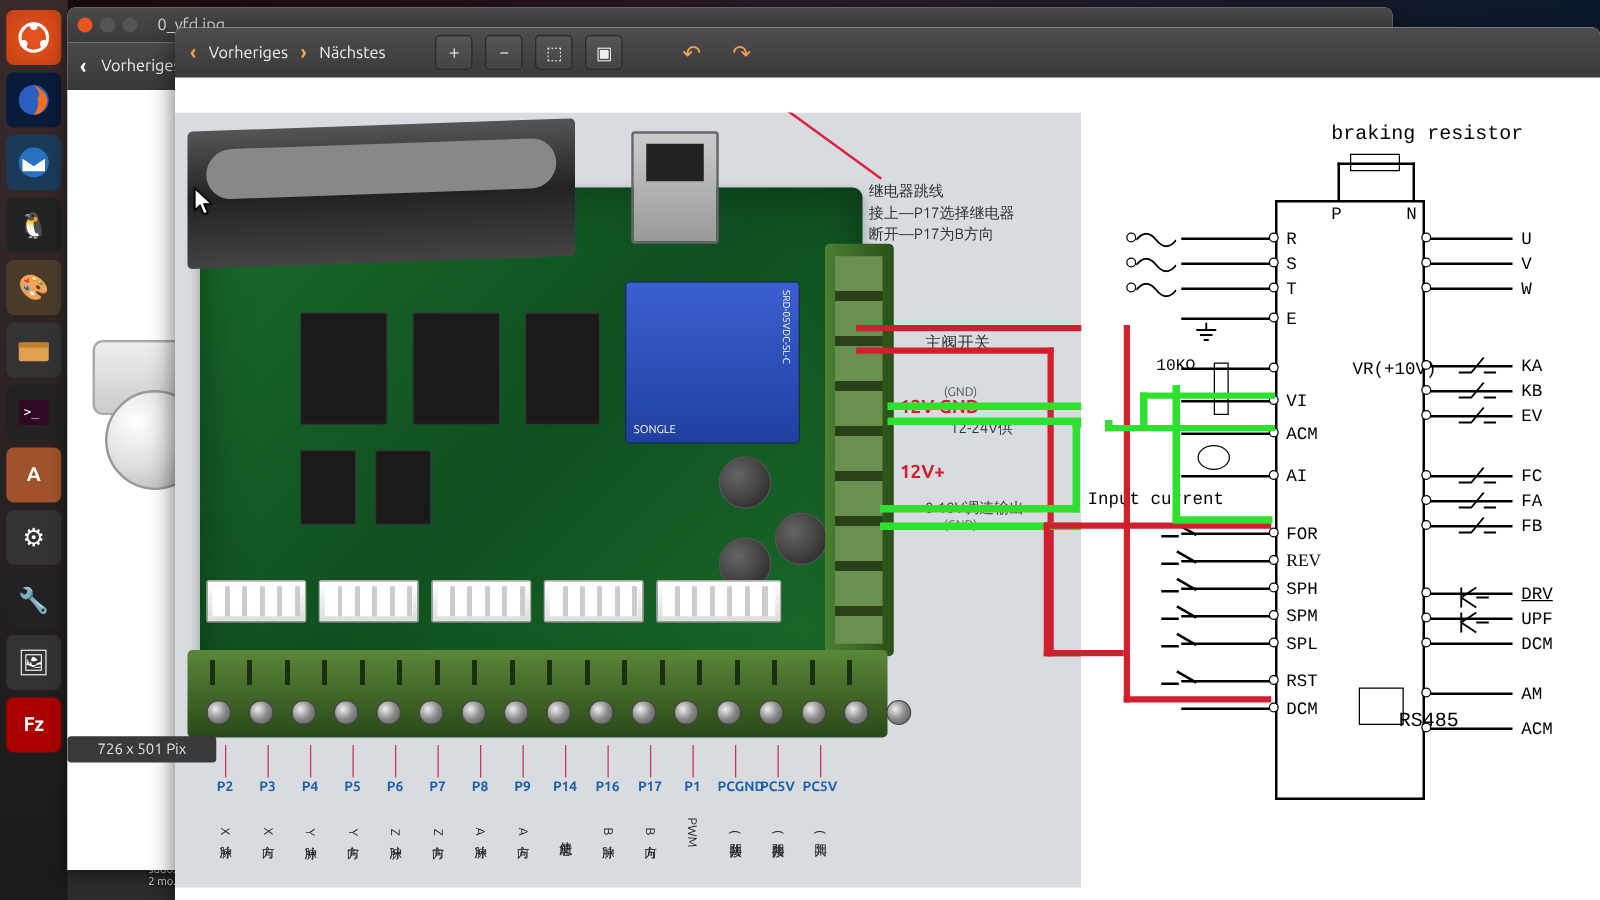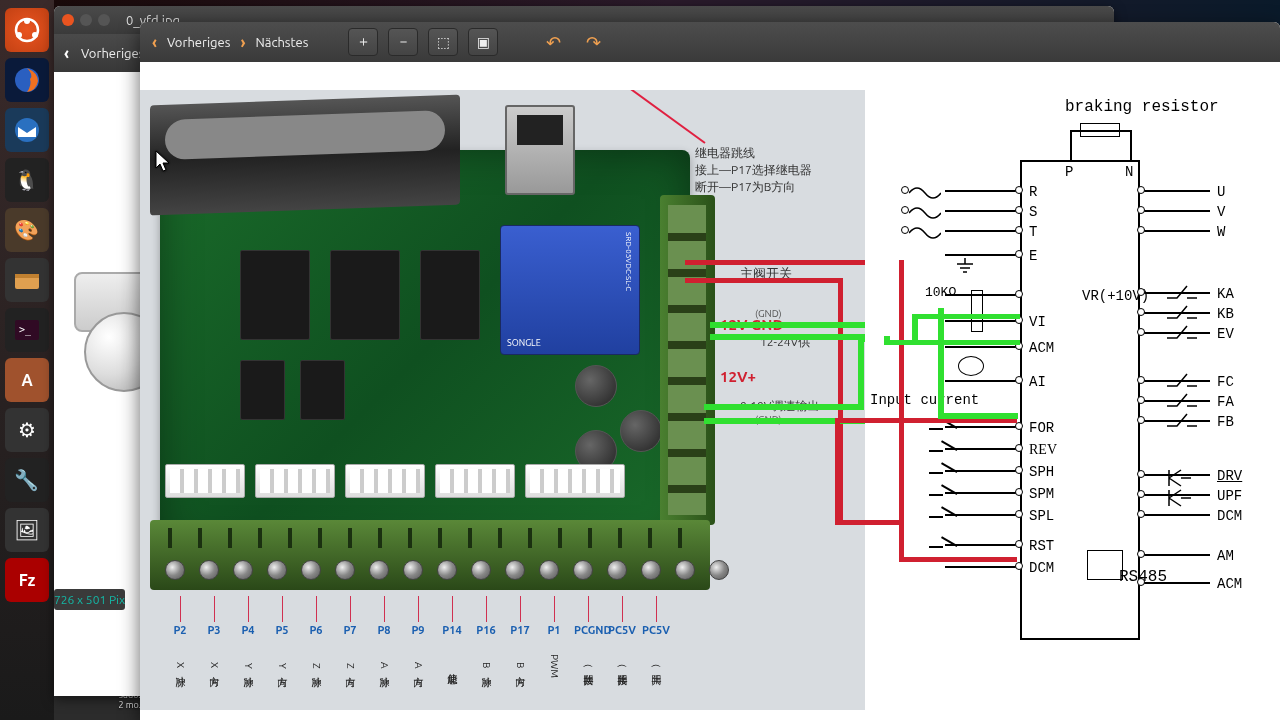--- a/index.html
+++ b/index.html
@@ -35,21 +35,21 @@
   .tl-max { background: #555; }
   .title-text { color: #ddd; font-size: 13px; }
   .nav-arrow { color:#fff; font-size:16px; font-weight:bold;}
   .nav-label { color:#eee; font-size:13px; }
   
   .back-content { position:absolute; left:0; top:66px; right:0; bottom:0; background:#fff; overflow:hidden;}
   .back-device { position:absolute; left:10px; top:200px; width:120px; height:160px; }
   .back-device .cyl { width:80px; height:80px; background: radial-gradient(circle at 30% 30%, #fff, #ddd, #aaa); border-radius:50%; position:absolute; left:20px; top:40px; border:2px solid #999;}
   .back-device .body { width:100px; height:60px; background: linear-gradient(#eee,#ccc); position:absolute; left:10px; top:0; border-radius:8px; border:2px solid #aaa;}
   
-  .status-tip { position:absolute; left:0px; bottom:110px; background:#3a3a3a; color:#14b8a6; font-size:12px; padding:4px 0; border-radius:3px; z-index:8;}
+  .status-tip { position:absolute; left:0px; bottom:110px; background:#3a3a3a; color:#e5e5e5; font-size:12px; padding:4px 24px; border-radius:3px; z-index:8;}
   
   .desktop-icon { position:absolute; left:72px; bottom:10px; width:64px; text-align:center; z-index:0;}
   .desktop-icon .ic { width:40px; height:40px; background:#444; border-radius:4px; margin:0 auto 4px; display:flex; align-items:center; justify-content:center; color:#fff;}
   .desktop-icon .lbl { color:#eee; font-size:11px; text-shadow:0 1px 2px #000;}
   
   
   .win-front { position: absolute; left: 140px; top: 22px; width: 1140px; height: 698px; background: #fff; border-radius: 6px 6px 0 0; box-shadow: 0 6px 20px rgba(0,0,0,0.6); z-index: 5; overflow:hidden;}
   .win-front .titlebar { height: 28px; background: linear-gradient(#4a4a4a, #3a3a3a); border-radius: 6px 6px 0 0; display: flex; align-items: center; padding: 0 8px; gap: 8px; }
   .win-front .toolbar { height: 40px; background: linear-gradient(#4d4d4d, #3a3a3a); display:flex; align-items:center; padding:0 12px; gap:10px;}
   .tool-btn { width:30px; height:28px; background:linear-gradient(#555,#444); border:1px solid #2a2a2a; border-radius:4px; display:flex; align-items:center; justify-content:center; color:#eee; font-size:14px;}

